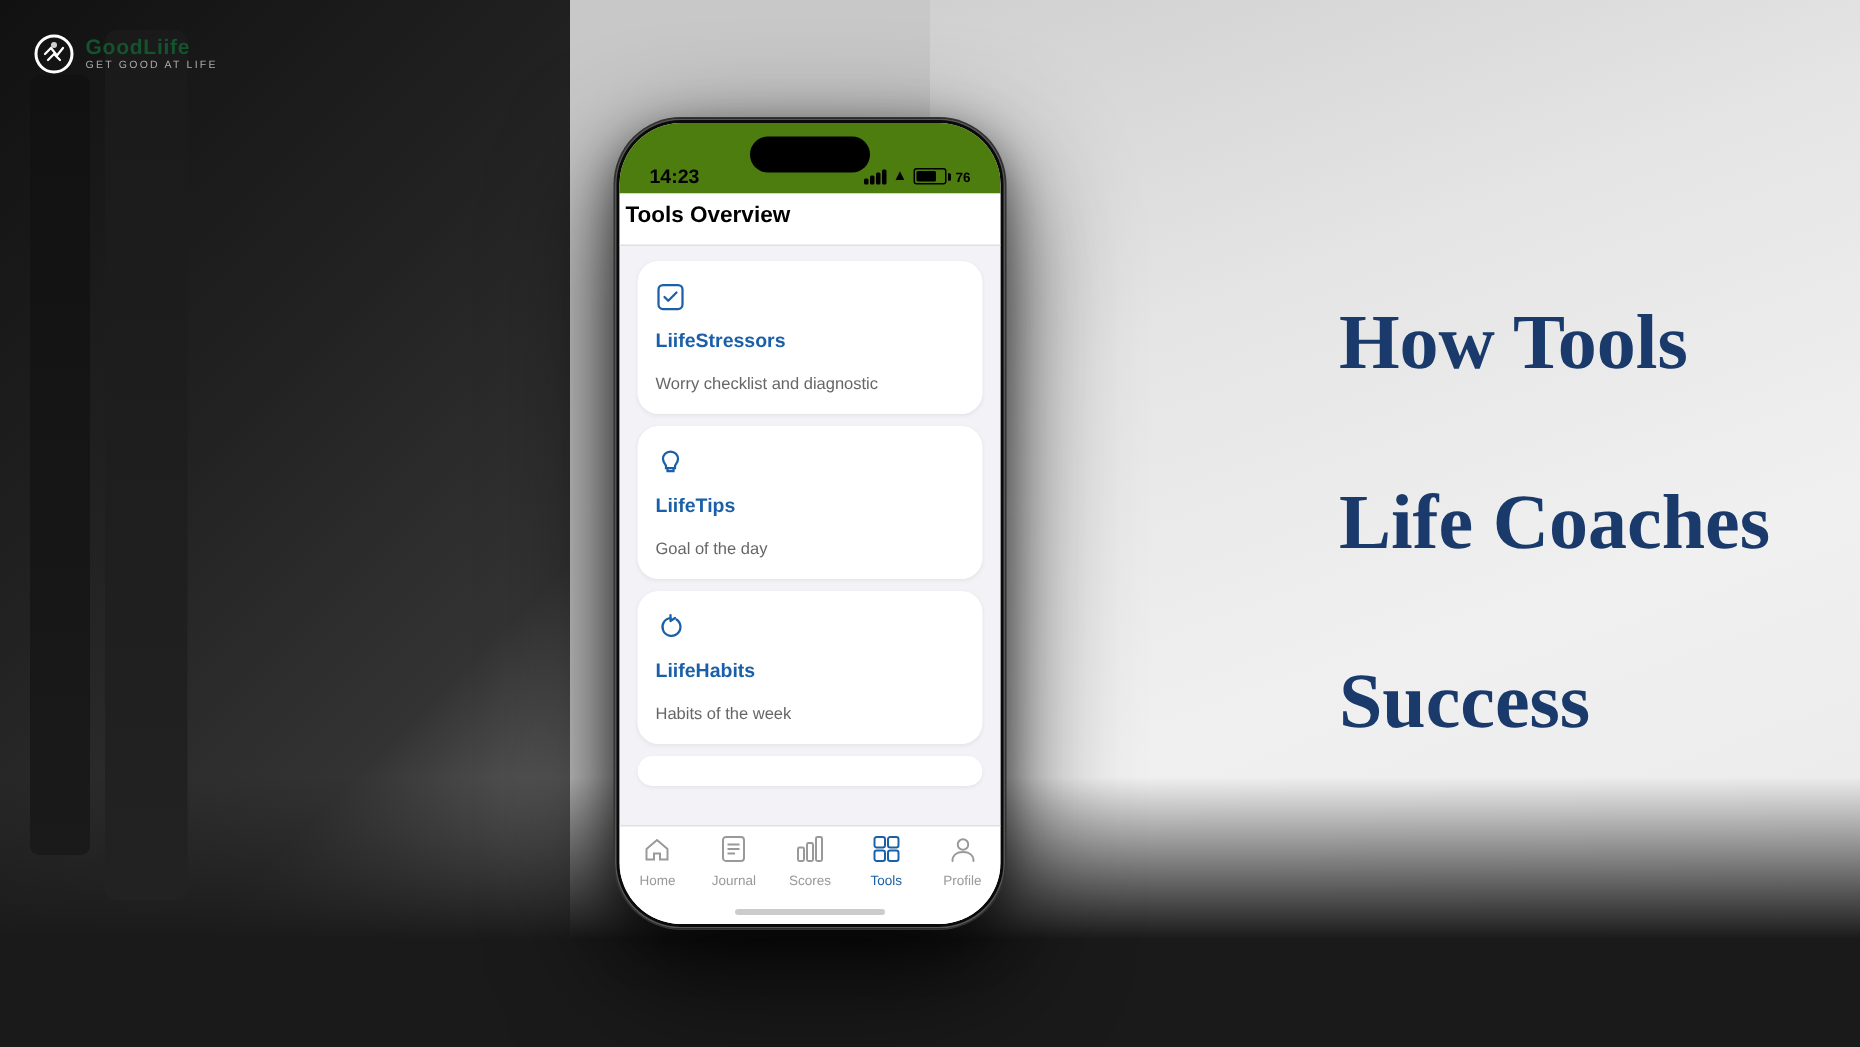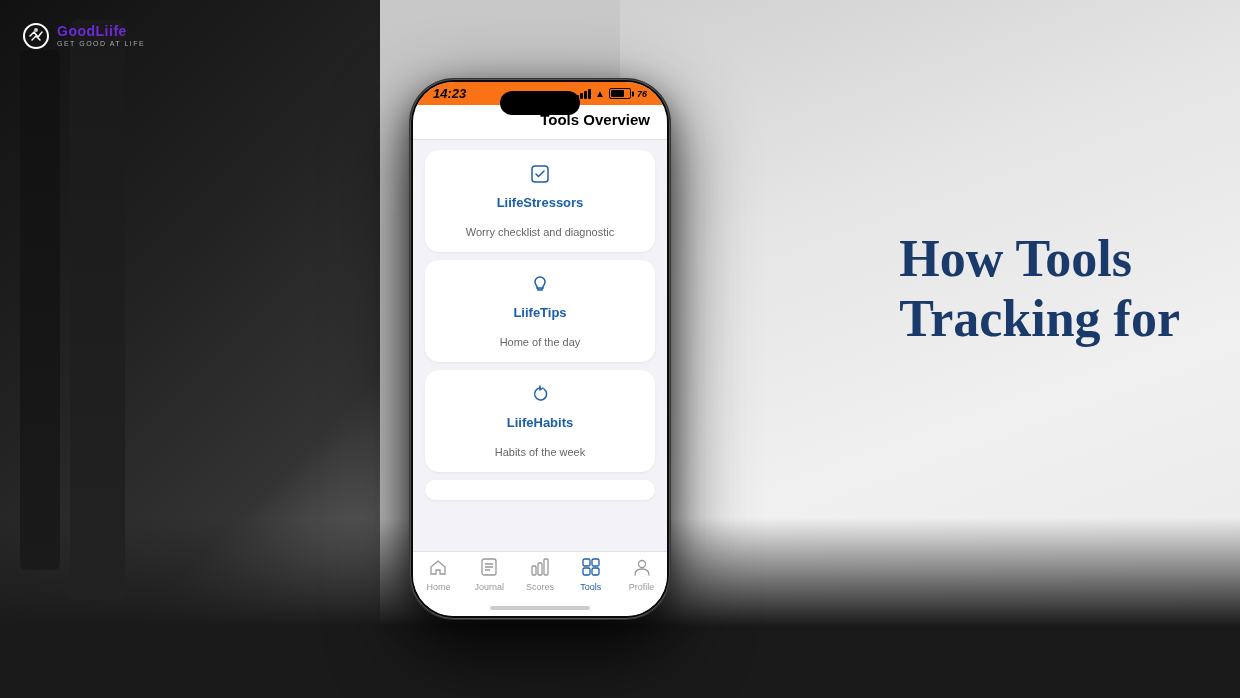--- a/index.html
+++ b/index.html
@@ -60,21 +60,21 @@
       color: white;
     }
 
     .logo-text {
       display: flex;
       flex-direction: column;
       line-height: 1.1;
     }
 
     .logo-brand {
-      color: #6d28d9;
+      color: #14532d;
       font-size: 14px;
       font-weight: 700;
       letter-spacing: 0.5px;
     }
 
     .logo-tagline {
       color: #aaa;
       font-size: 7px;
       letter-spacing: 1.5px;
       text-transform: uppercase;
@@ -111,24 +111,23 @@
       overflow: hidden;
       display: flex;
       flex-direction: column;
     }
 
     
     .status-bar {
       display: flex;
       justify-content: space-between;
       align-items: center;
-      padding: 4px 20px 4px;
-      background: #f97316;
+      padding: 28px 20px 4px;
+      background: #4d7c0f;
       flex-shrink: 0;
-      font-style: italic;
     }
 
     .status-time {
       font-size: 13px;
       font-weight: 600;
       color: #000;
     }
 
     .status-icons {
       display: flex;
@@ -200,22 +199,22 @@
       width: 80px;
       height: 24px;
       background: #000;
       border-radius: 20px;
       z-index: 10;
     }
 
     
     .screen-header {
       background: white;
-      text-align: right;
-      padding: 6px 17px 10px;
+      text-align: left;
+      padding: 6px 4px 10px;
       border-bottom: 0.5px solid #e0e0e0;
       flex-shrink: 0;
     }
 
     .screen-title {
       font-size: 15px;
       font-weight: 600;
       color: #000;
     }
 
@@ -230,21 +229,20 @@
       background: #f2f2f7;
     }
 
     
     .tool-card {
       background: white;
       border-radius: 14px;
       padding: 14px 12px;
       display: flex;
       flex-direction: column;
-      align-items: center;
       gap: 4px;
       box-shadow: 0 1px 3px rgba(0,0,0,0.06);
     }
 
     .tool-icon {
       font-size: 18px;
       color: #1a5fa8;
       margin-bottom: 2px;
     }
 
@@ -419,21 +417,21 @@
 
 
         <div class="tool-card">
           <div class="tool-icon">
             <svg width="20" height="20" viewBox="0 0 20 20" fill="none">
               <path d="M10 3 C7 3 5 5.5 5 8 C5 10 6.5 11.5 7 12.5 L7 14 L13 14 L13 12.5 C13.5 11.5 15 10 15 8 C15 5.5 13 3 10 3Z" stroke="#1a5fa8" stroke-width="1.5"></path>
               <path d="M8 14 L8 16 L12 16 L12 14" stroke="#1a5fa8" stroke-width="1.5"></path>
             </svg>
           </div>
           <span class="tool-name">LiifeTips</span>
-          <span class="tool-desc">Home of the day</span>
+          <span class="tool-desc">Goal of the day</span>
         </div>
 
         <div class="tool-card">
           <div class="tool-icon">
             <svg width="20" height="20" viewBox="0 0 20 20" fill="none">
               <path d="M14 5 A6 6 0 1 1 10 4" stroke="#1a5fa8" stroke-width="1.5" stroke-linecap="round"></path>
               <path d="M10 2 L10 6 L13 4" stroke="#1a5fa8" stroke-width="1.5" stroke-linecap="round" stroke-linejoin="round"></path>
             </svg>
           </div>
           <span class="tool-name">LiifeHabits</span>
@@ -503,17 +501,18 @@
         <div class="home-bar"></div>
       </div>
 
     </div>
   </div>
 </div>
 
 <div class="headline">
   <div class="headline-text">
     <span>How Tools</span><br>
-    <span>Tracking for</span><br>
     <br>
+    <span>Life Coaches</span><br>
     <br>
+    <span>Success</span>
   </div>
 </div>
 
 </body></html>

